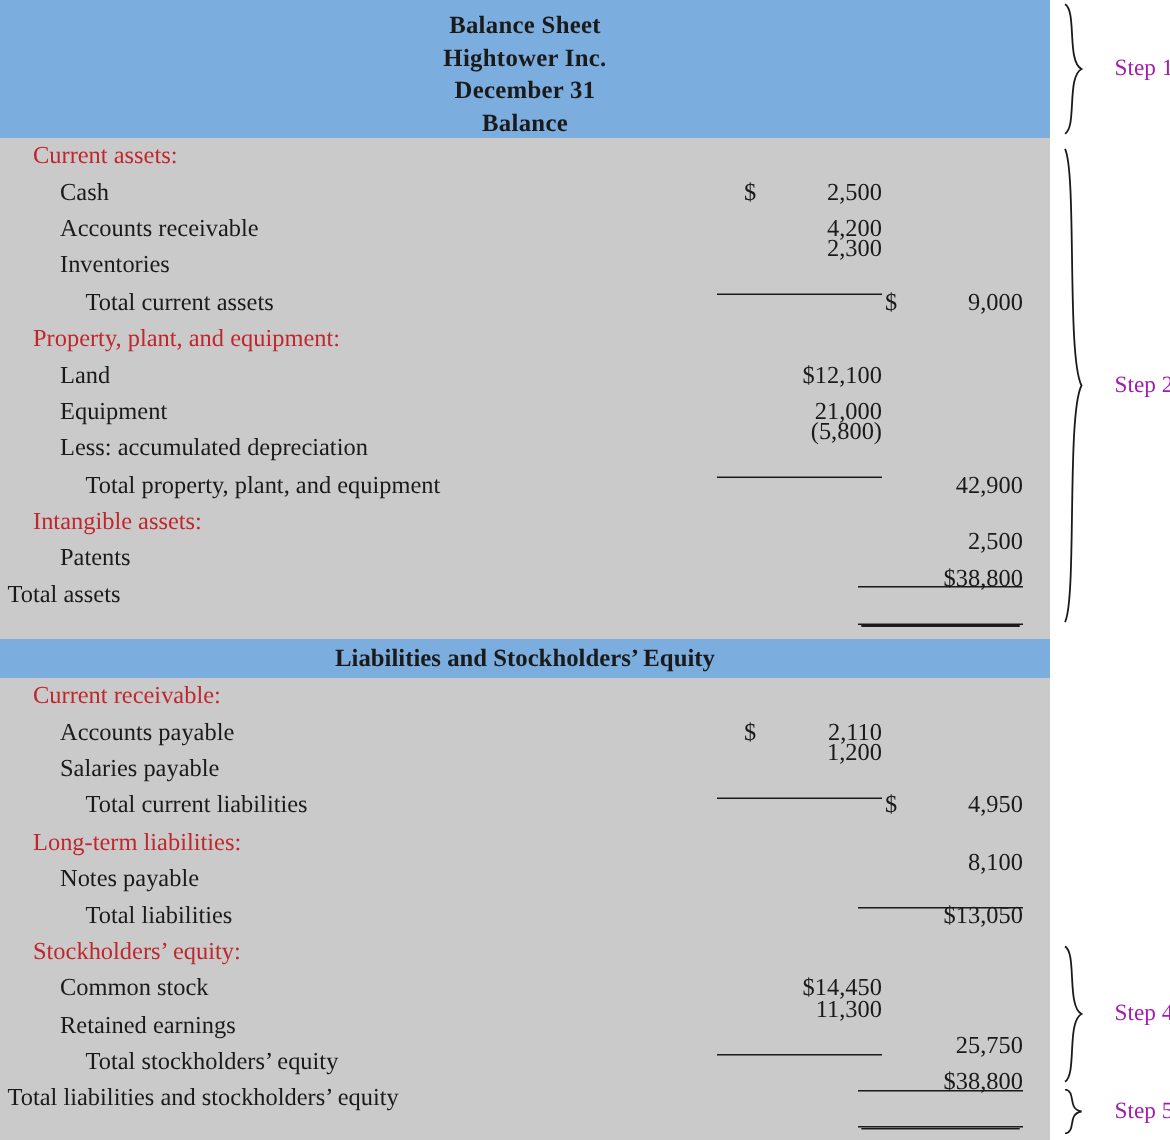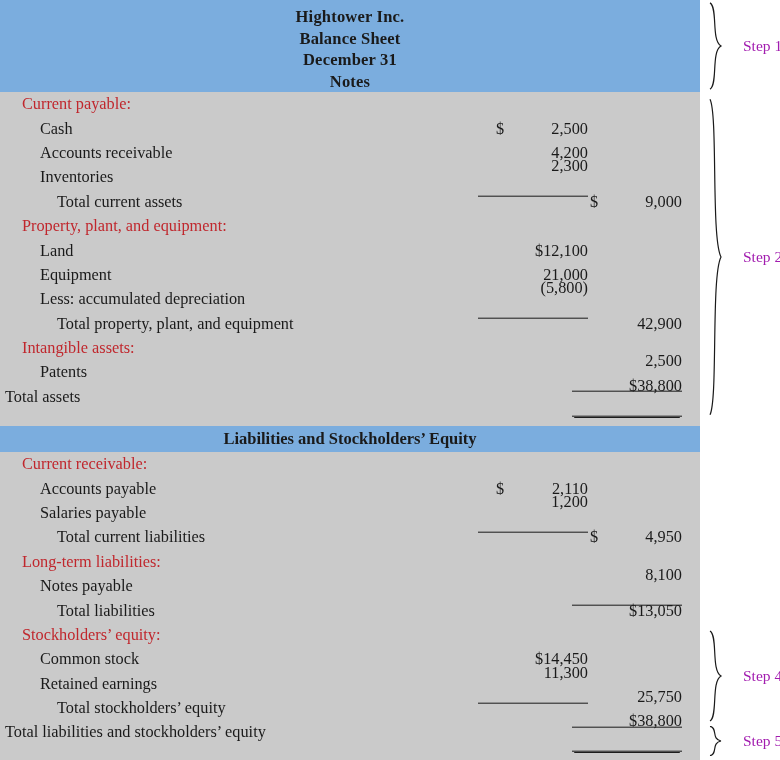--- a/index.html
+++ b/index.html
@@ -138,29 +138,29 @@
     color: #a21caf;
     white-space: nowrap;
   }
 </style>
 </head>
 <body>
 
 <div id="sheet">
 
   <div id="title-band" class="band">
+    <div class="tline">Balance Sheet</div>
     <div class="tline">Hightower Inc.</div>
-    <div class="tline">Balance Sheet</div>
     <div class="tline">December 31</div>
-    <div class="tline">Notes</div>
+    <div class="tline">Balance</div>
   </div>
 
   <div id="assets-rows" class="rows">
       <div class="row">
-        <div class="label section">Current payable:</div>
+        <div class="label section">Current assets:</div>
         <div class="num col1"></div>
         <div class="num col2"></div>
       </div>
       <div class="row">
         <div class="label ind1">Cash</div>
         <div class="num col1"><span class="cs">$</span><span>2,500</span></div>
         <div class="num col2"></div>
       </div>
       <div class="row">
         <div class="label ind1">Accounts receivable</div>

